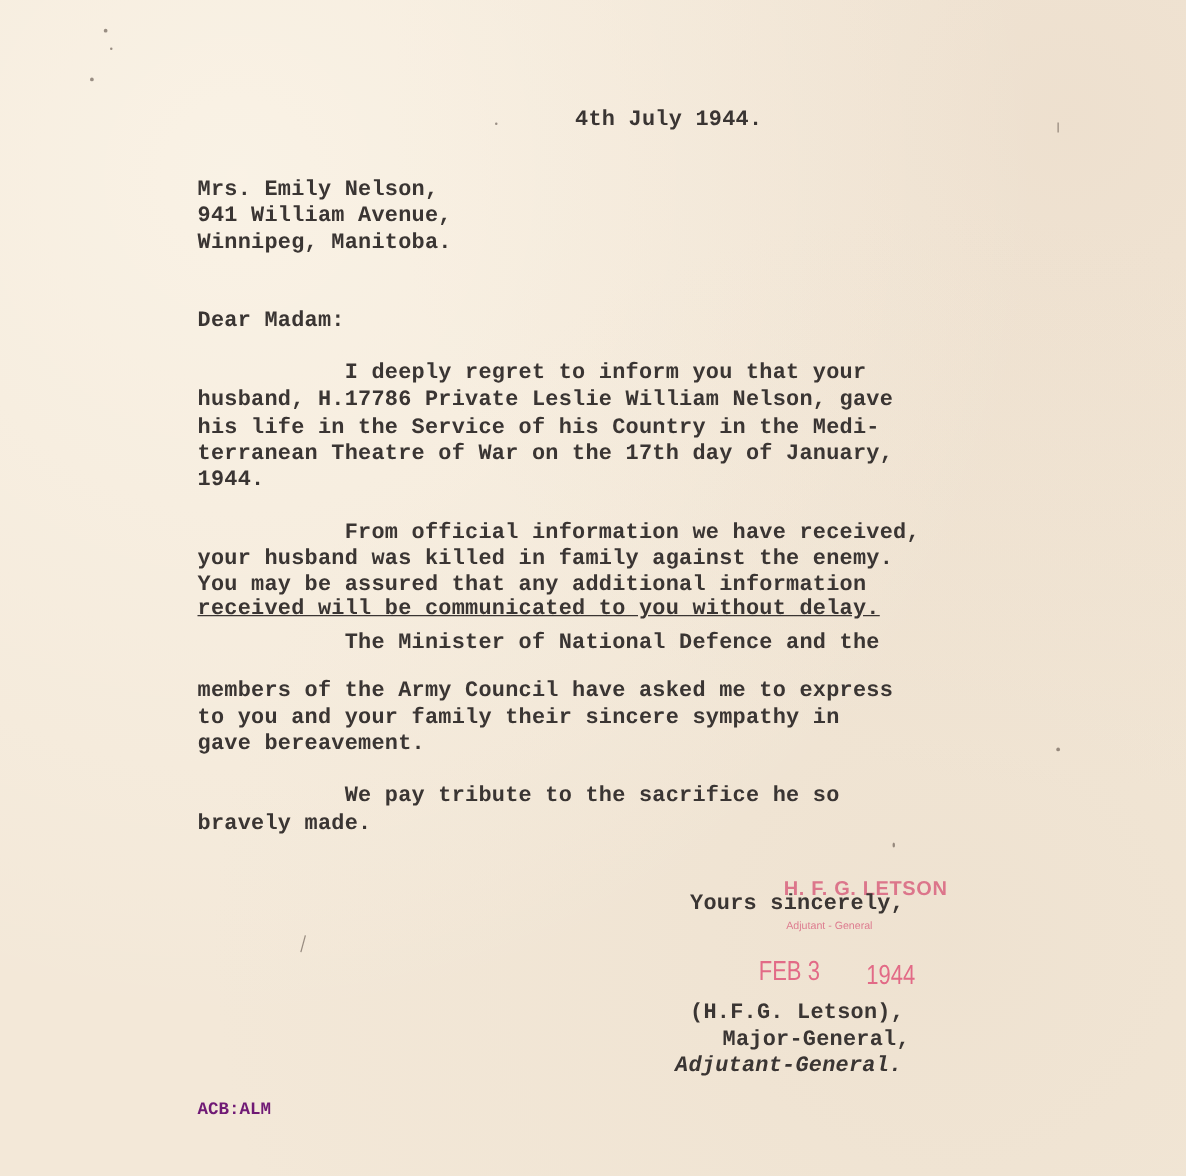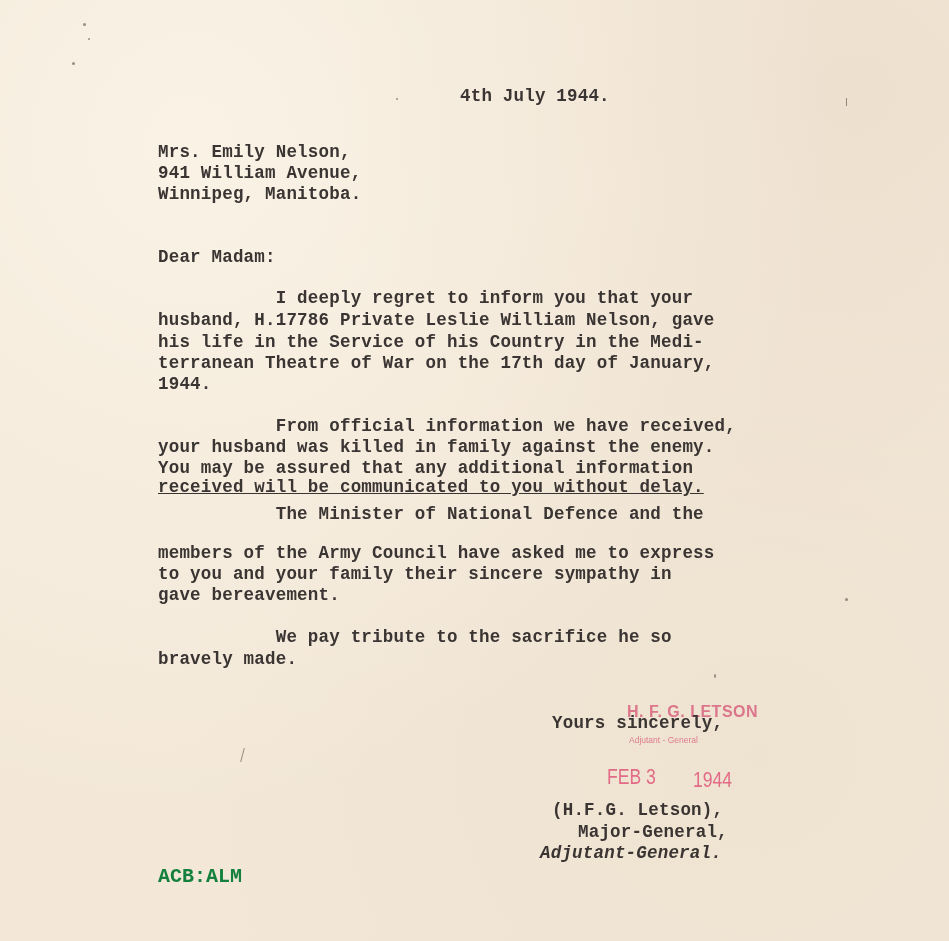--- a/index.html
+++ b/index.html
@@ -53,23 +53,24 @@
       color: #e0567a;
       opacity: 0.85;
     }
     .speck {
       position: absolute;
       background: #5a4d45;
       border-radius: 50%;
       opacity: 0.6;
     }
     .ref {
-      color: #15803d;
-      font-size: 20px;
+      color: #701a75;
+      font-size: 14px;
       letter-spacing: 0px;
+      margin-top: 12px;
     }
   </style>
 </head>
 <body>
 
 <div>
 
   <div class="speck" style="left:83px;top:23px;width:3px;height:3px;"></div>
   <div class="speck" style="left:88px;top:38px;width:2px;height:2px;"></div>
   <div class="speck" style="left:72px;top:62px;width:3px;height:3px;"></div>

